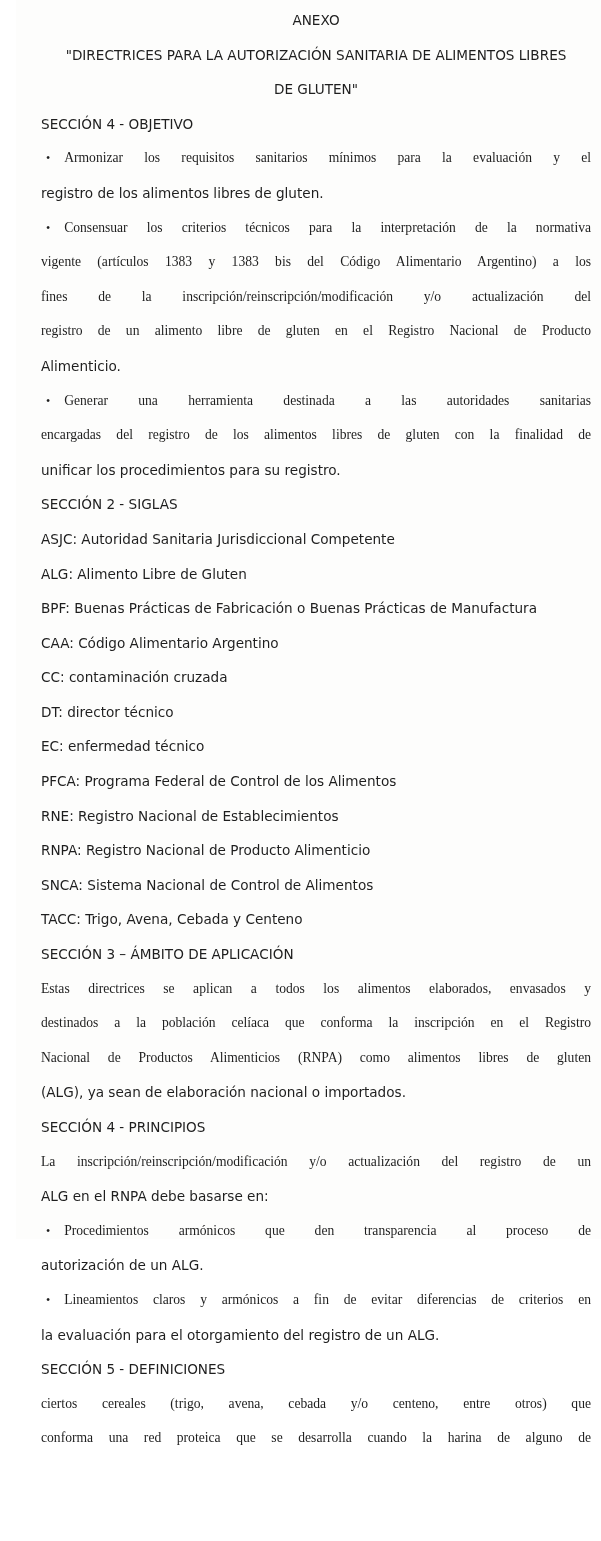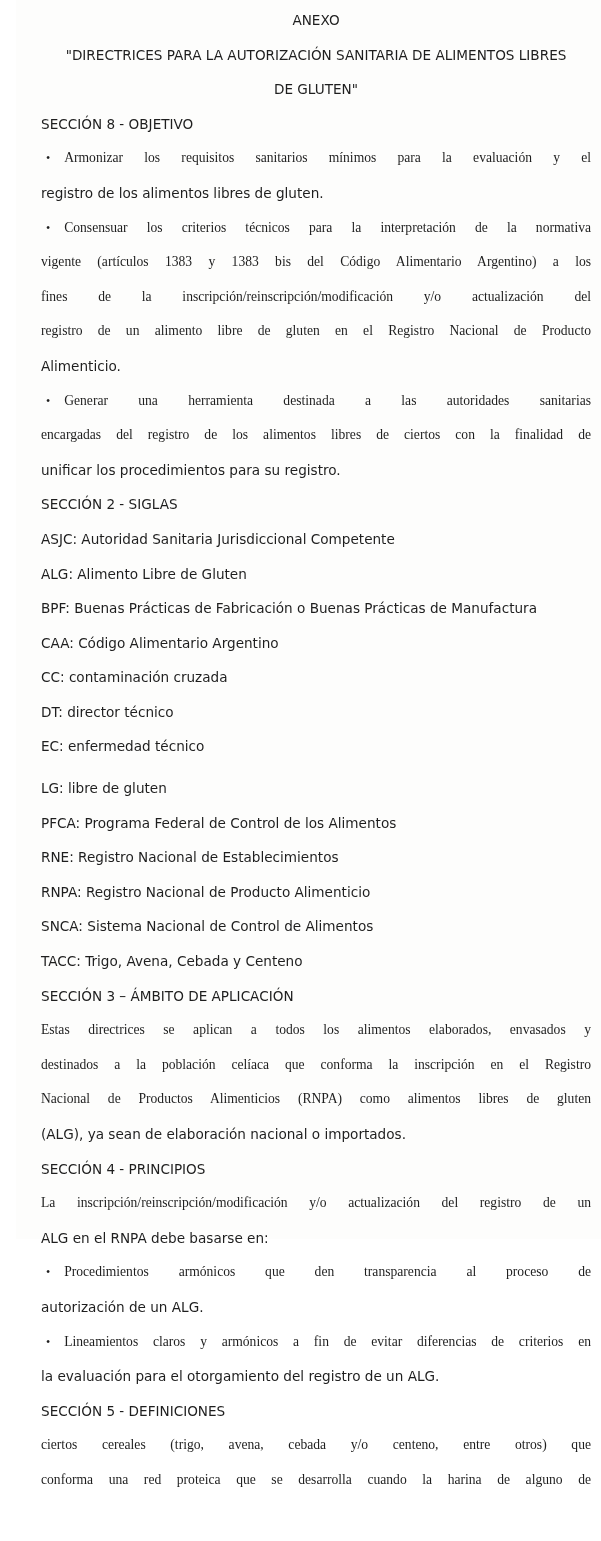--- a/index.html
+++ b/index.html
@@ -55,40 +55,39 @@
   }
 </style>
 </head>
 <body>
 
 <div class="page">
   <div>
       <div class="line center">ANEXO</div>
       <div class="line center">"DIRECTRICES PARA LA AUTORIZACIÓN SANITARIA DE ALIMENTOS LIBRES</div>
       <div class="line center">DE GLUTEN"</div>
-      <div class="line heading">SECCIÓN 8 - OBJETIVO</div>
+      <div class="line heading">SECCIÓN 4 - OBJETIVO</div>
       <div class="line bullet-j"><span class="blt">•</span>Armonizar los requisitos sanitarios mínimos para la evaluación y el</div>
       <div class="line left">registro de los alimentos libres de gluten.</div>
       <div class="line bullet-j"><span class="blt">•</span>Consensuar los criterios técnicos para la interpretación de la normativa</div>
       <div class="line j">vigente (artículos 1383 y 1383 bis del Código Alimentario Argentino) a los</div>
       <div class="line j">fines de la inscripción/reinscripción/modificación y/o actualización del</div>
       <div class="line j">registro de un alimento libre de gluten en el Registro Nacional de Producto</div>
       <div class="line left">Alimenticio.</div>
       <div class="line bullet-j"><span class="blt">•</span>Generar una herramienta destinada a las autoridades sanitarias</div>
-      <div class="line j">encargadas del registro de los alimentos libres de ciertos con la finalidad de</div>
+      <div class="line j">encargadas del registro de los alimentos libres de gluten con la finalidad de</div>
       <div class="line left">unificar los procedimientos para su registro.</div>
       <div class="line heading">SECCIÓN 2 - SIGLAS</div>
       <div class="line left">ASJC: Autoridad Sanitaria Jurisdiccional Competente</div>
       <div class="line left">ALG: Alimento Libre de Gluten</div>
       <div class="line left">BPF: Buenas Prácticas de Fabricación o Buenas Prácticas de Manufactura</div>
       <div class="line left">CAA: Código Alimentario Argentino</div>
       <div class="line left">CC: contaminación cruzada</div>
       <div class="line left">DT: director técnico</div>
       <div class="line left">EC: enfermedad técnico</div>
-      <div class="line left gap">LG: libre de gluten</div>
       <div class="line left">PFCA: Programa Federal de Control de los Alimentos</div>
       <div class="line left">RNE: Registro Nacional de Establecimientos</div>
       <div class="line left">RNPA: Registro Nacional de Producto Alimenticio</div>
       <div class="line left">SNCA: Sistema Nacional de Control de Alimentos</div>
       <div class="line left">TACC: Trigo, Avena, Cebada y Centeno</div>
       <div class="line heading">SECCIÓN 3 – ÁMBITO DE APLICACIÓN</div>
       <div class="line j">Estas directrices se aplican a todos los alimentos elaborados, envasados y</div>
       <div class="line j">destinados a la población celíaca que conforma la inscripción en el Registro</div>
       <div class="line j">Nacional de Productos Alimenticios (RNPA) como alimentos libres de gluten</div>
       <div class="line left">(ALG), ya sean de elaboración nacional o importados.</div>

